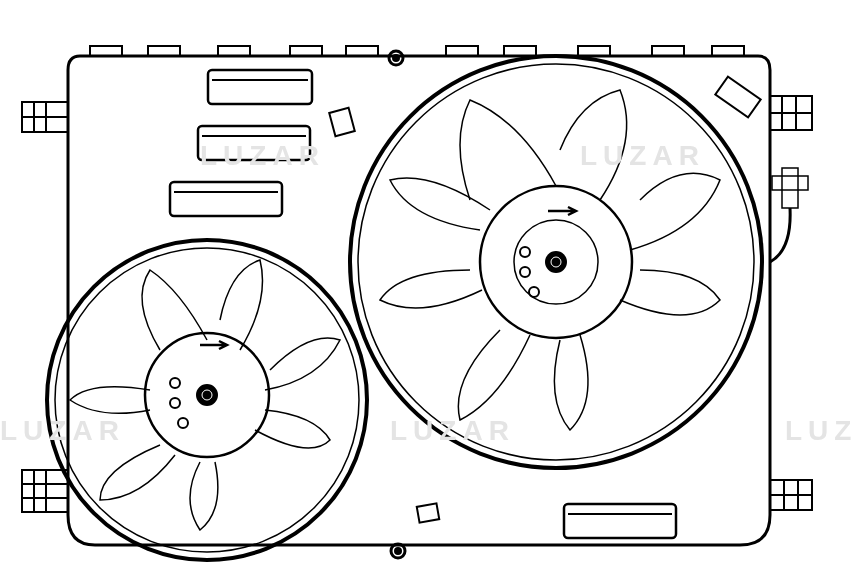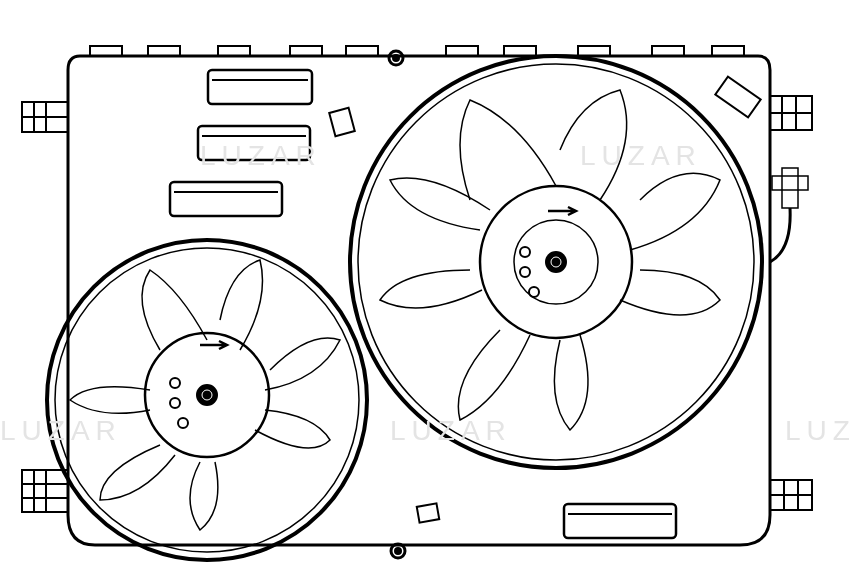--- a/index.html
+++ b/index.html
@@ -1,18 +1,18 @@
 <!DOCTYPE html>
 <html><head>
 <meta charset="utf-8">
 <style>
   html,body{margin:0;padding:0;background:#ffffff;}
   #stage{position:relative;width:854px;height:583px;overflow:hidden;background:#fff;font-family:"Liberation Sans",sans-serif;}
   svg{position:absolute;left:0;top:0;}
-  .wm{position:absolute;color:#e4e4e4;font-weight:normal;letter-spacing:6px;font-size:28px;font-family:"Liberation Sans",sans-serif;}
+  .wm{position:absolute;color:#e4e4e4;font-weight:bold;letter-spacing:6px;font-size:28px;font-family:"Liberation Sans",sans-serif;}
 </style>
 </head>
 <body>
 
 <div id="stage">
 
 <svg width="854" height="583" viewBox="0 0 854 583" fill="none" stroke="#000" stroke-width="2">
 
   <g stroke-width="2">
     <rect x="90" y="46" width="32" height="10"></rect>

